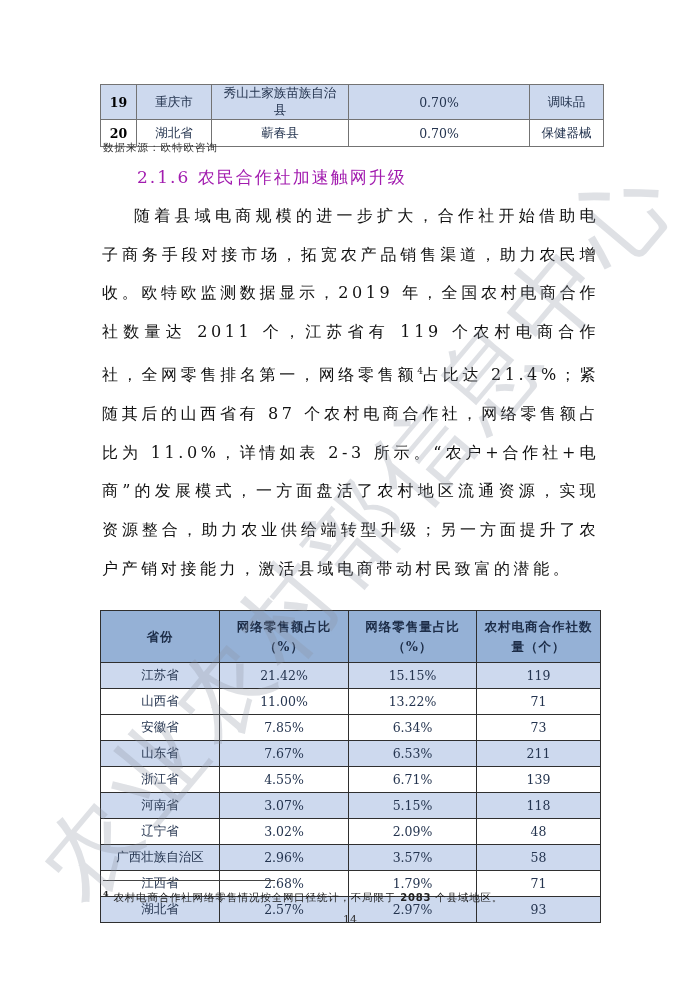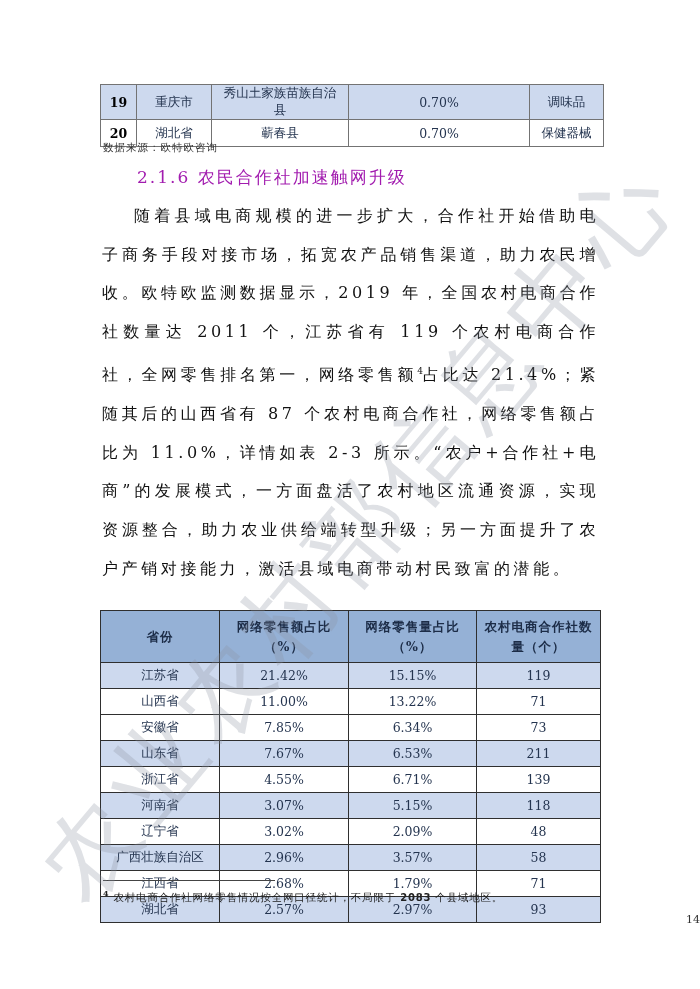--- a/index.html
+++ b/index.html
@@ -66,21 +66,21 @@
     border-top:1px solid #444; z-index:1;
   }
   .footnote {
     position:absolute; left:103px; top:888px; width:500px;
     font-size:10.5px; color:#222; letter-spacing:0.8px; z-index:1;
   }
   .footnote sup { font-size:8px; font-weight:bold; }
   .footnote .num { font-weight:bold; font-family:"DejaVu Sans","Liberation Sans",sans-serif; font-size:10px; }
   .pageno {
     position:absolute; left:0; top:913px; width:700px;
-    text-align:right; font-size:11px; color:#333; z-index:1;
+    text-align:center; font-size:11px; color:#333; z-index:1;
   }
 </style>
 </head>
 <body>
 
 <div class="page">
 
   <div class="watermark">农业农村部信息中心</div>
 
   <table class="toptable">

